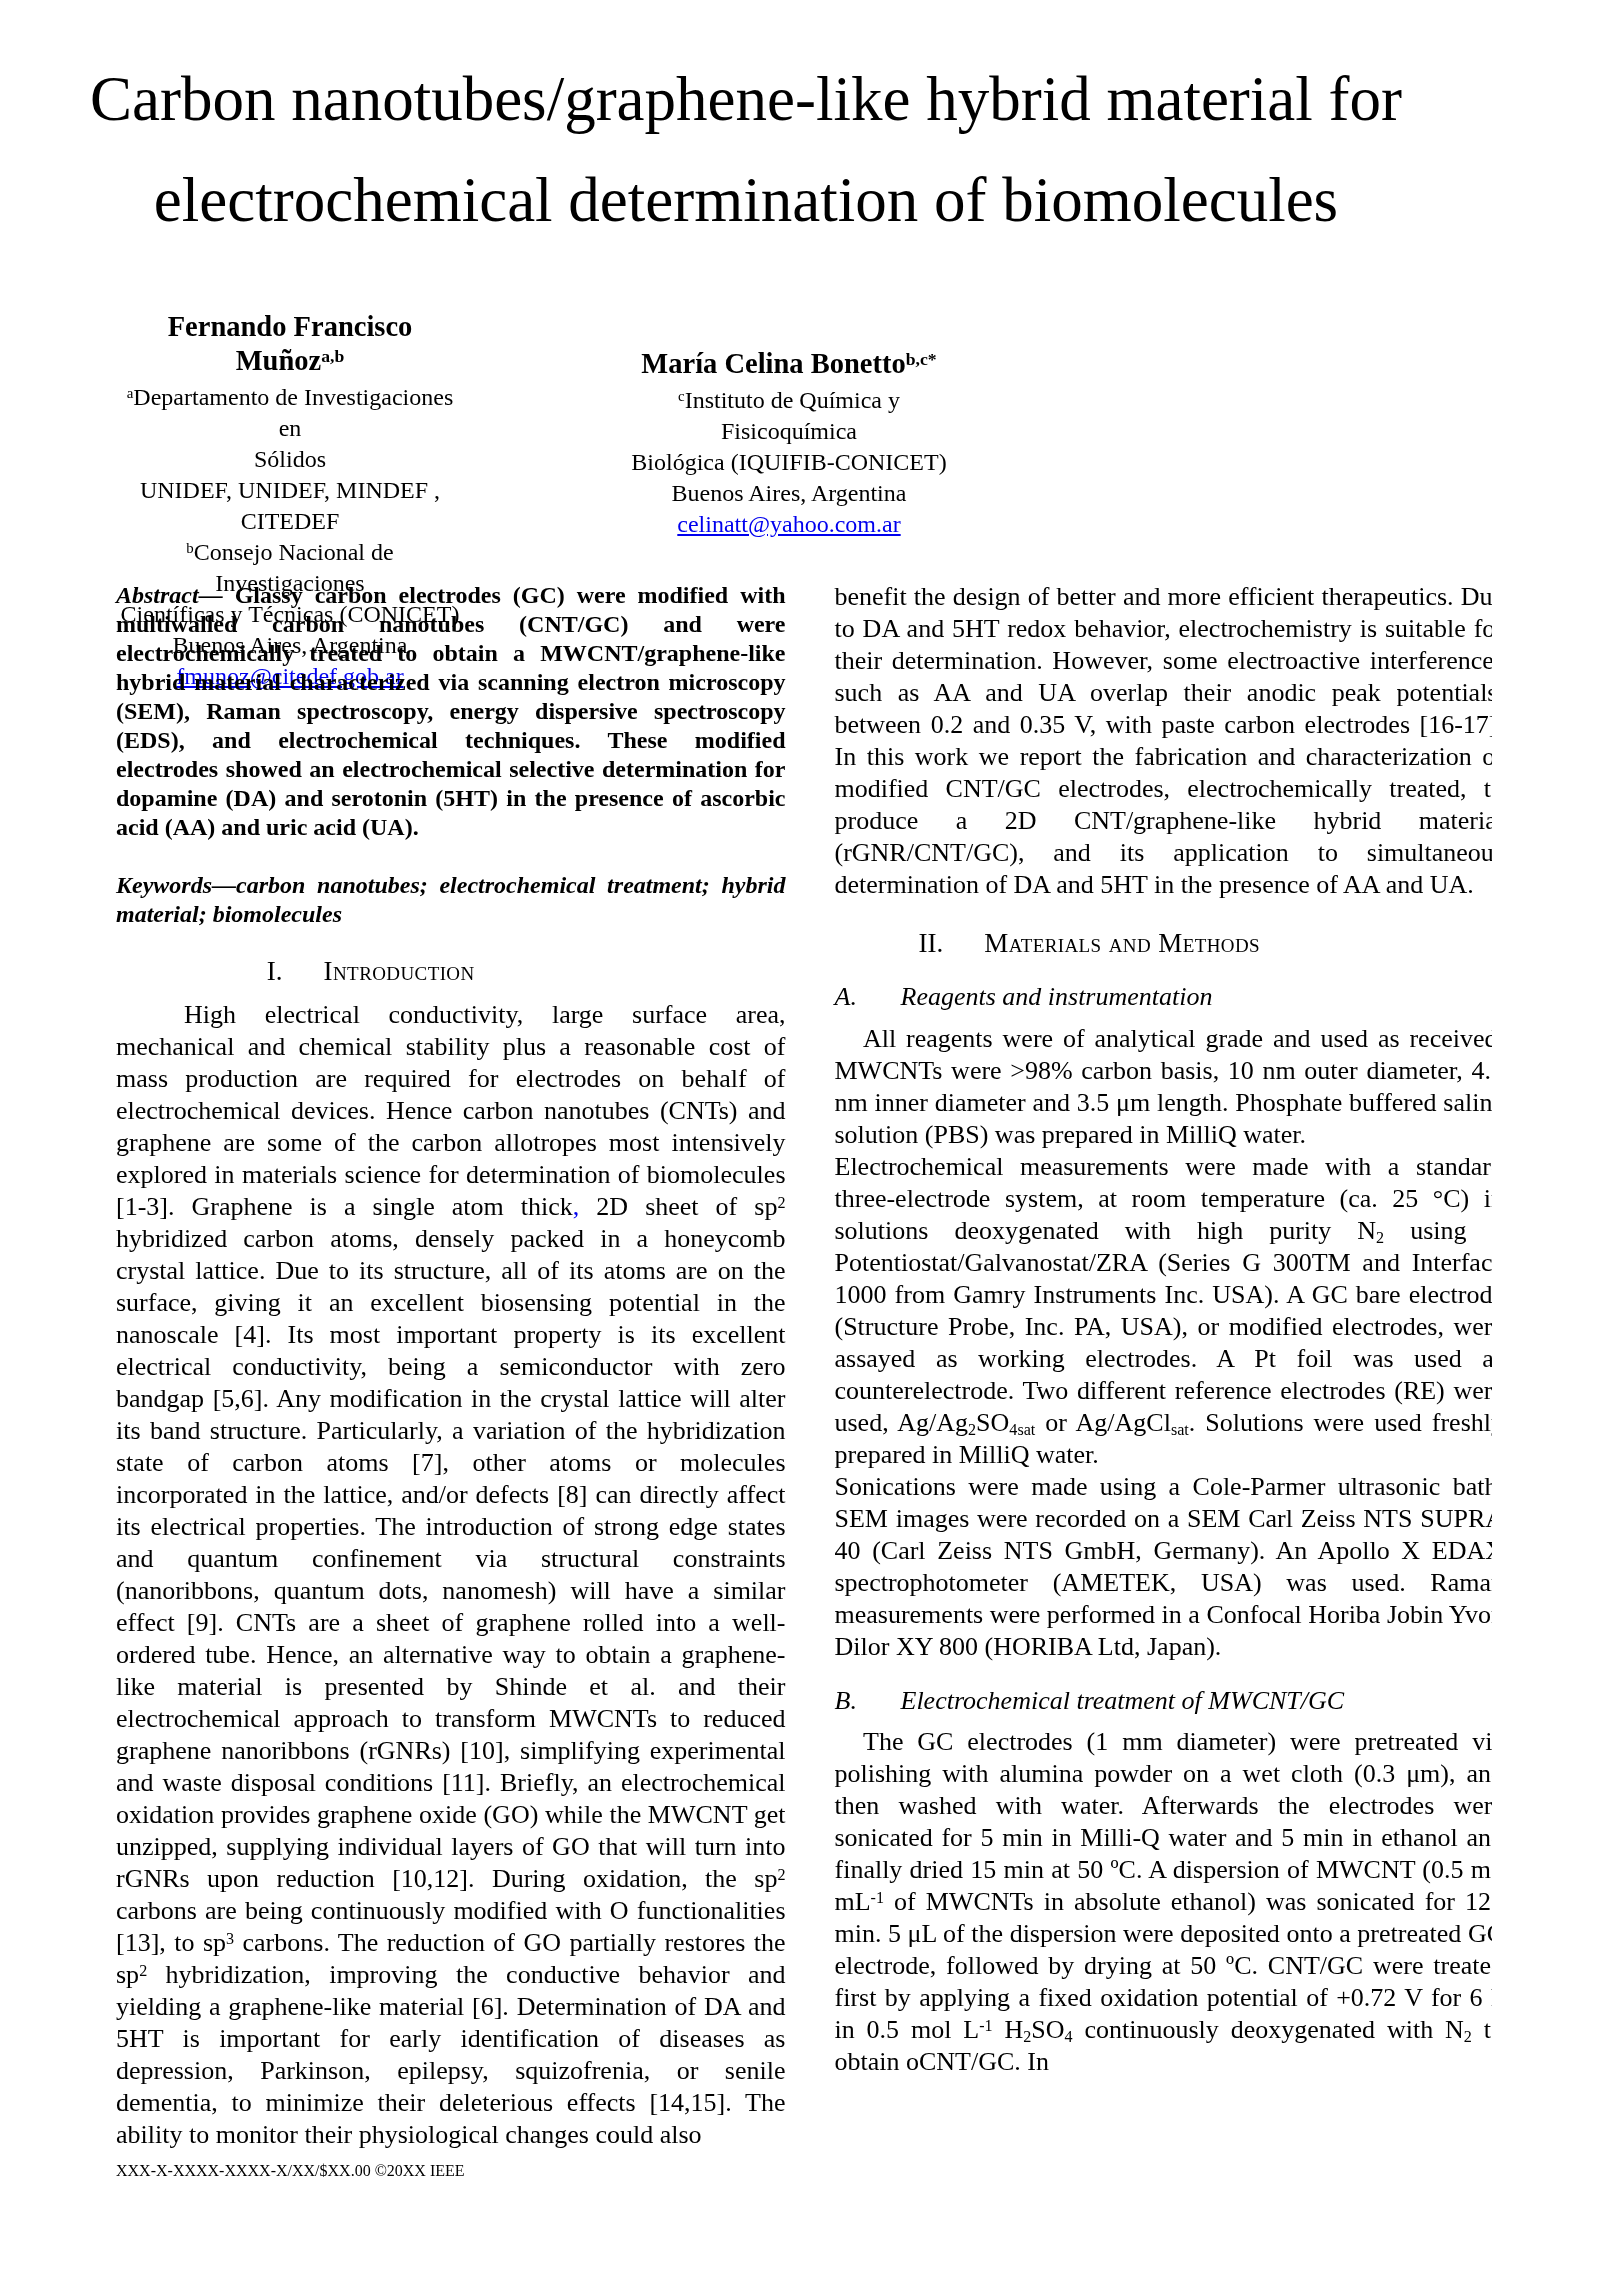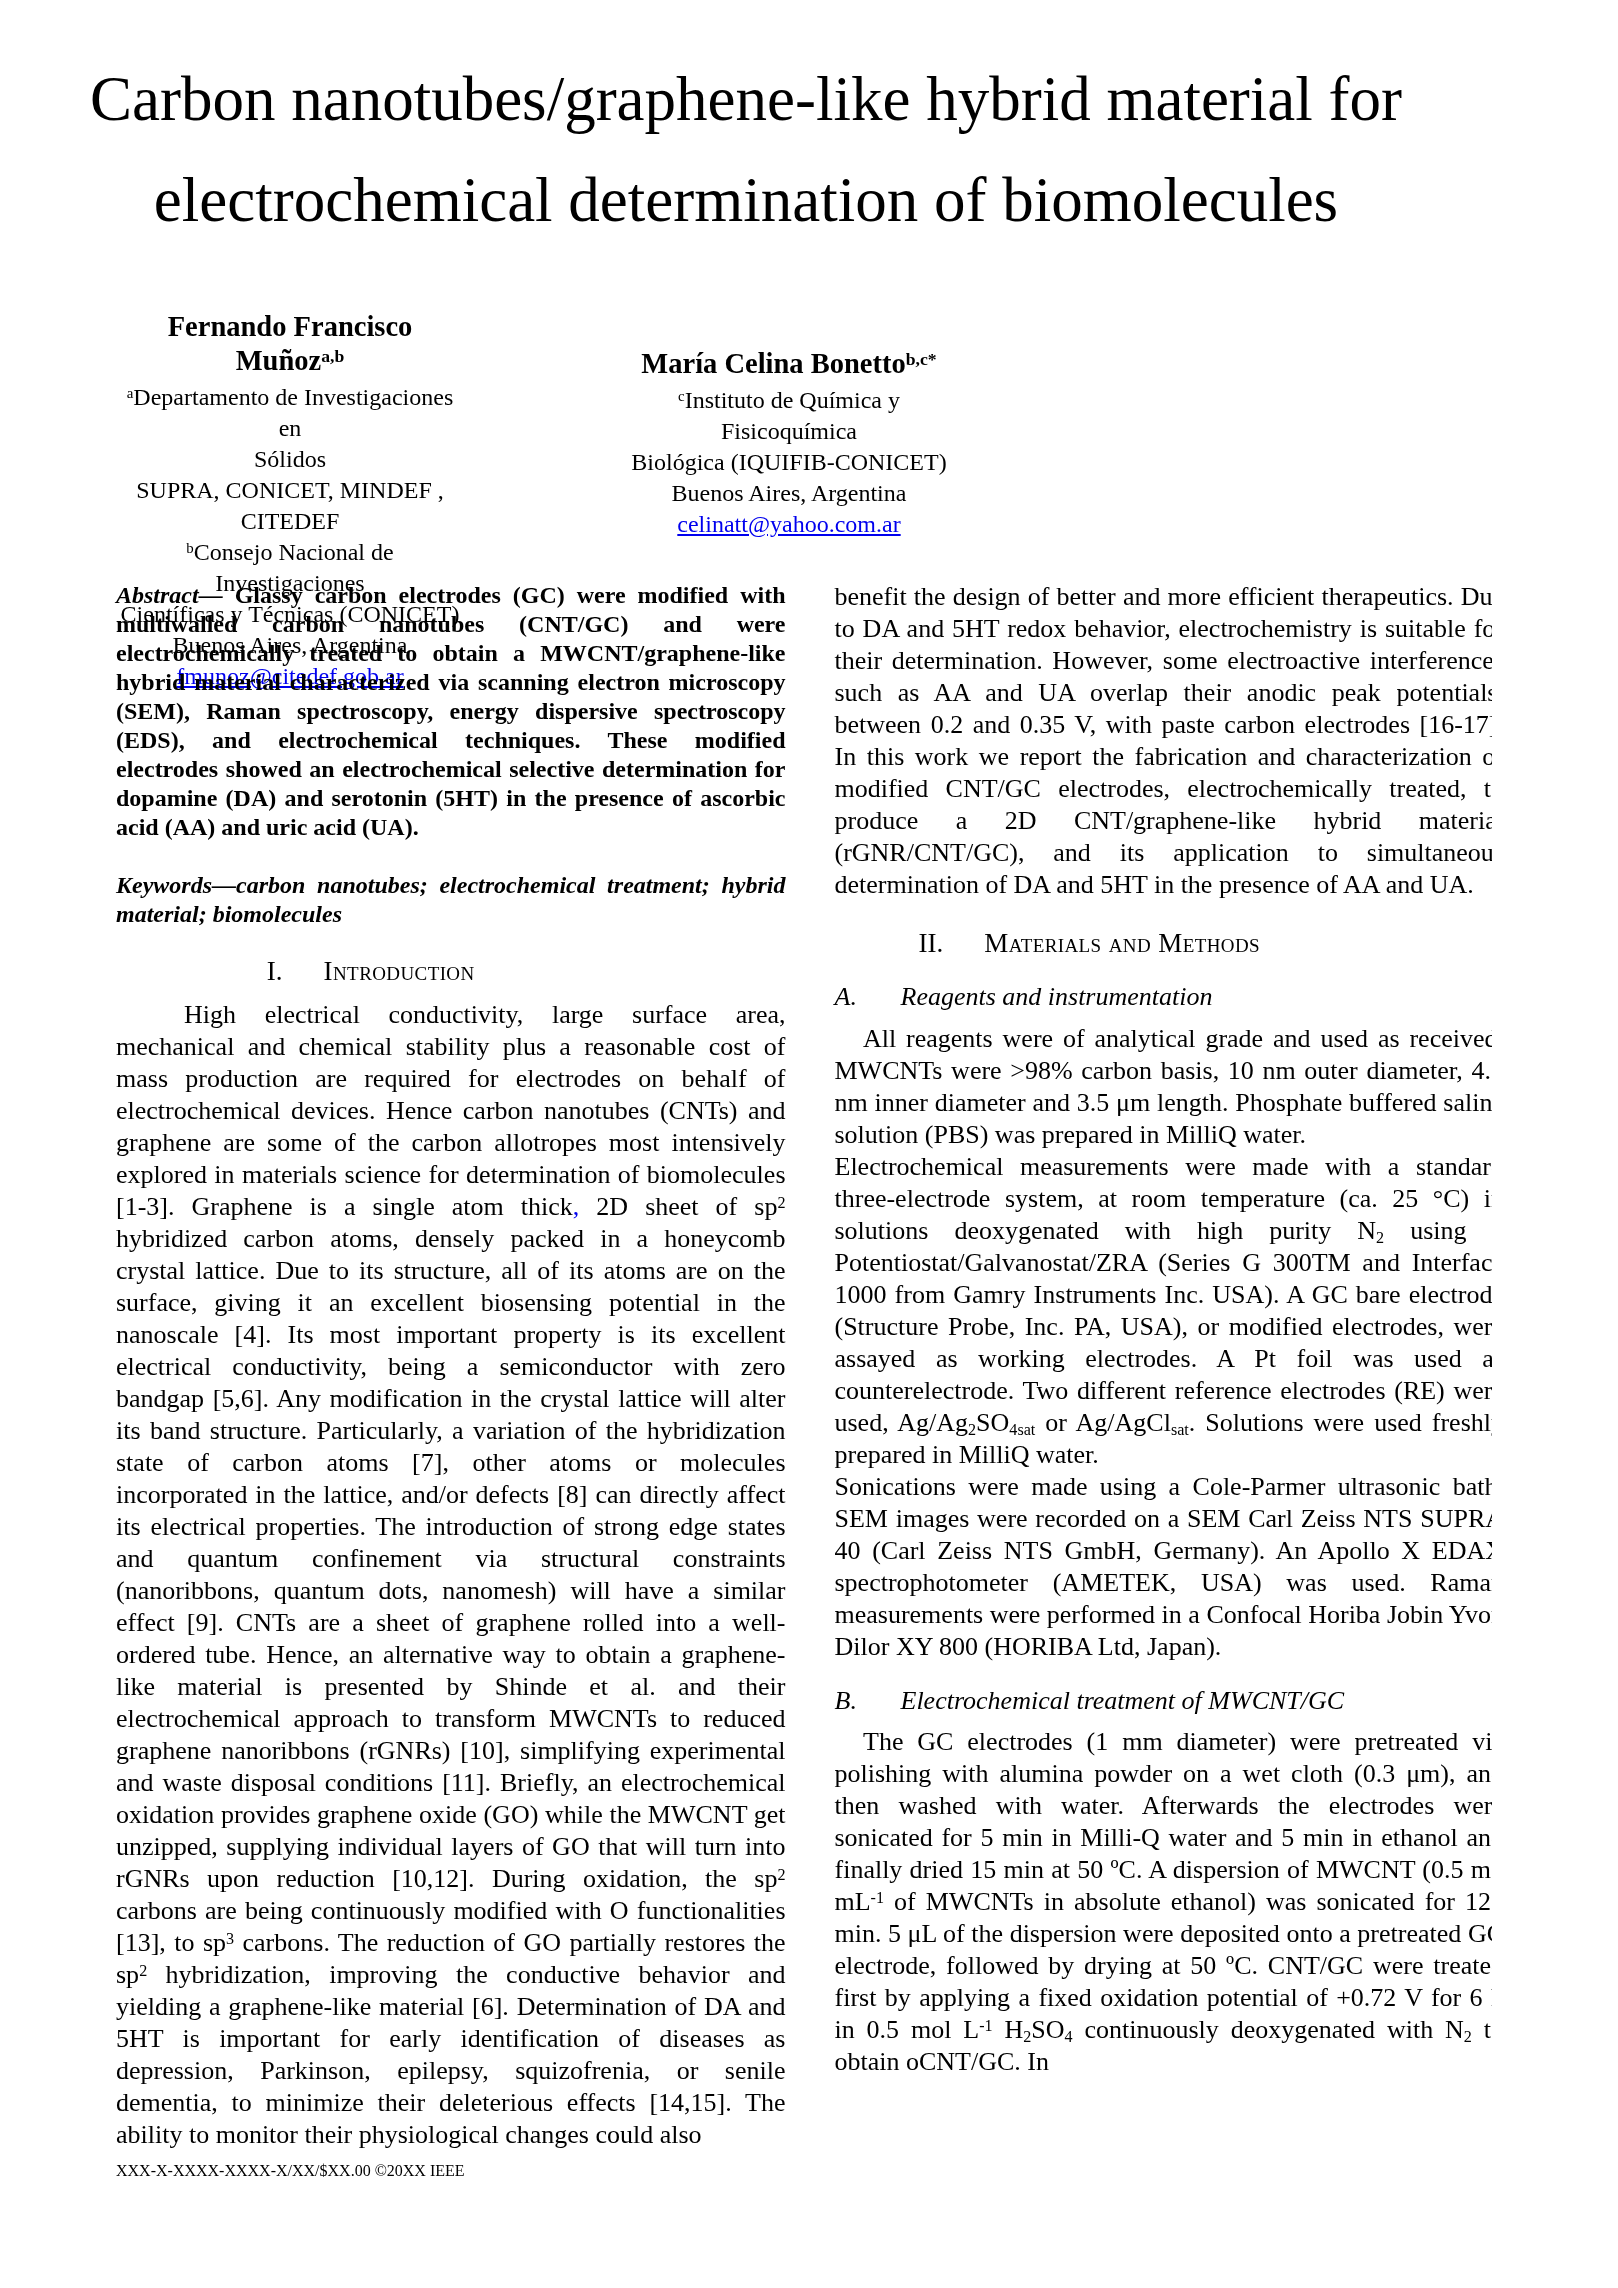--- a/index.html
+++ b/index.html
@@ -57,21 +57,21 @@
   <div class="title-block">
     <div>Carbon nanotubes/graphene-like hybrid material for</div>
     <div>electrochemical determination of biomolecules</div>
   </div>
 
   <div class="authors">
     <div class="author-col col-a">
       <div class="author-name">Fernando Francisco Muñoz<sup>a,b</sup></div>
       <div class="aff-line"><sup>a</sup>Departamento de Investigaciones en</div>
       <div class="aff-line">Sólidos</div>
-      <div class="aff-line">SUPRA, CONICET, MINDEF ,</div>
+      <div class="aff-line">UNIDEF, UNIDEF, MINDEF ,</div>
       <div class="aff-line">CITEDEF</div>
       <div class="aff-line"><sup>b</sup>Consejo Nacional de Investigaciones</div>
       <div class="aff-line">Científicas y Técnicas (CONICET)</div>
       <div class="aff-line">Buenos Aires, Argentina</div>
       <div class="aff-line"><a class="email" href="#">fmunoz@citedef.gob.ar</a></div>
     </div>
     <div class="author-col col-b">
       <div class="author-name">María Celina Bonetto<sup>b,c*</sup></div>
       <div class="aff-line"><sup>c</sup>Instituto de Química y Fisicoquímica</div>
       <div class="aff-line">Biológica (IQUIFIB-CONICET)</div>

